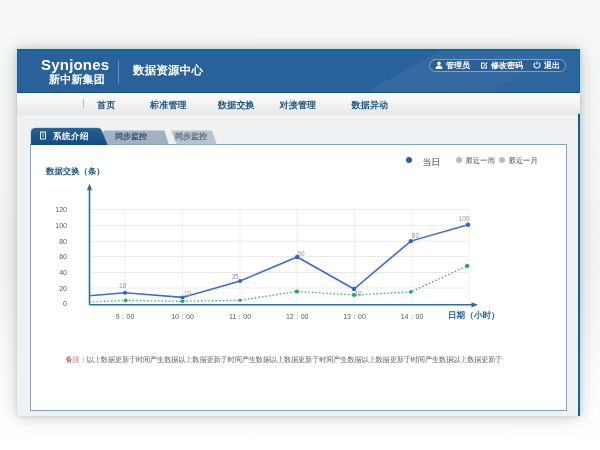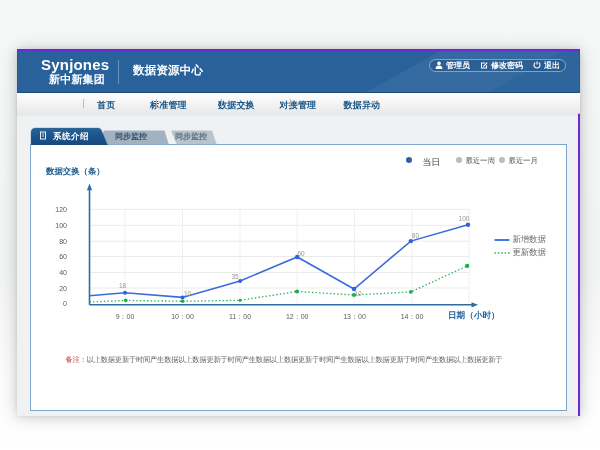--- a/index.html
+++ b/index.html
@@ -3,21 +3,21 @@
 <meta charset="utf-8">
 <style>
 html,body{margin:0;padding:0;}
 body{
   width:600px;height:450px;overflow:hidden;
   font-family:"Liberation Sans",sans-serif;
   background:linear-gradient(#f6f7f7 0%,#f2f3f3 60%,#fcfcfc 85%,#ffffff 100%);
 }
 .page{
   position:absolute;left:16.5px;top:49px;width:563.5px;height:366.5px;
-  background:#6d28d9;
+  background:#0369a1;
   box-shadow:0 1px 16px rgba(0,0,0,0.20), 0 0 5px rgba(0,0,0,0.10);
 }
 
 .header{
   position:absolute;left:1.5px;right:1.5px;top:2px;height:40.5px;
   background:#29629b;
   border-bottom:1.5px solid #1c4c7e;
   overflow:hidden;
 }
 .logo1{position:absolute;left:23px;top:5px;color:#fff;font-size:15px;font-weight:bold;letter-spacing:0.2px;}
@@ -101,21 +101,21 @@
   </div>
   <div class="nav">
     <div class="navitem" style="left:33.5px;">首页</div>
     <div class="navsep" style="left:66.5px;"></div>
     <div class="navitem" style="left:86.5px;">标准管理</div>
     <div class="navsep" style="left:139px;"></div>
     <div class="navitem" style="left:154.5px;">数据交换</div>
     <div class="navsep" style="left:204px;"></div>
     <div class="navitem" style="left:216px;">对接管理</div>
     <div class="navsep" style="left:273.5px;"></div>
-    <div class="navitem" style="left:280px;">数据异动</div>
+    <div class="navitem" style="left:288px;">数据异动</div>
   </div>
   <div class="content">
     <svg class="tabsvg" width="200" height="19" viewBox="0 0 200 19">
       <defs>
           <linearGradient id="tg" x1="0" y1="0" x2="0" y2="1">
         <stop offset="0" stop-color="#29648f"></stop>
             <stop offset="0.35" stop-color="#1c5892"></stop>
             <stop offset="1" stop-color="#164a7e"></stop>
       </linearGradient>
         </defs>
@@ -215,28 +215,16 @@
         <g font-size="6.5" fill="#979797" text-anchor="middle">
           <text x="91.5" y="142.5">18</text>
           <text x="156.5" y="150.5">10</text>
           <text x="204" y="133.5">35</text>
           <text x="270" y="110.5">60</text>
           <text x="384.4" y="92.7">80</text>
           <text x="433" y="75.5">100</text>
           <text x="327" y="150.5">10</text>
         </g>
       </svg>
-      <div class="legend">
-        <div class="lrow">
-          <svg width="16" height="6" style="margin-right:3px;">
-              <path d="M0.5 3 H15.5" stroke="#2f6ce0" stroke-width="1.8"></path>
-            </svg>
-          新增数据</div>
-        <div class="lrow">
-          <svg width="16" height="6" style="margin-right:3px;">
-              <path d="M0.5 3 H15.5" stroke="#21b351" stroke-width="1.6" stroke-dasharray="1.4 2"></path>
-            </svg>
-          更新数据</div>
-      </div>
       <div class="note"><b>备注：</b>以上数据更新于时间产生数据以上数据更新于时间产生数据以上数据更新于时间产生数据以上数据更新于时间产生数据以上数据更新于</div>
     </div>
   </div>
 </div>
 
 </body></html>

